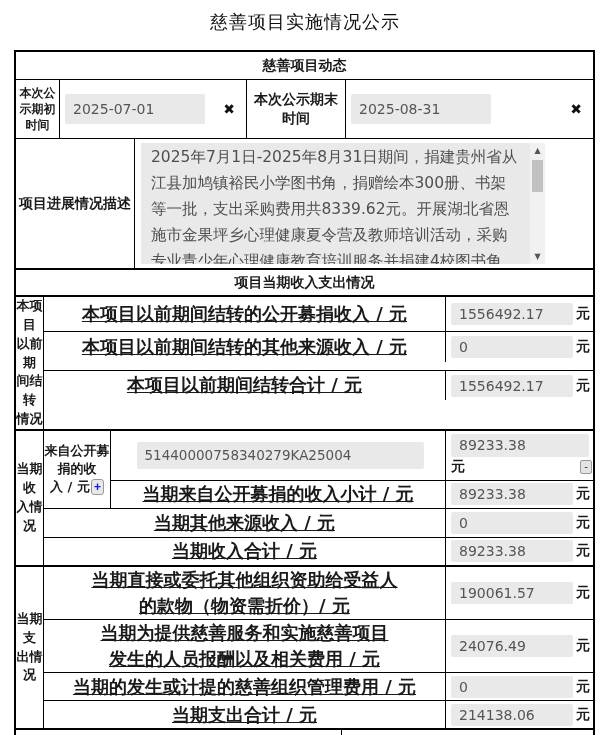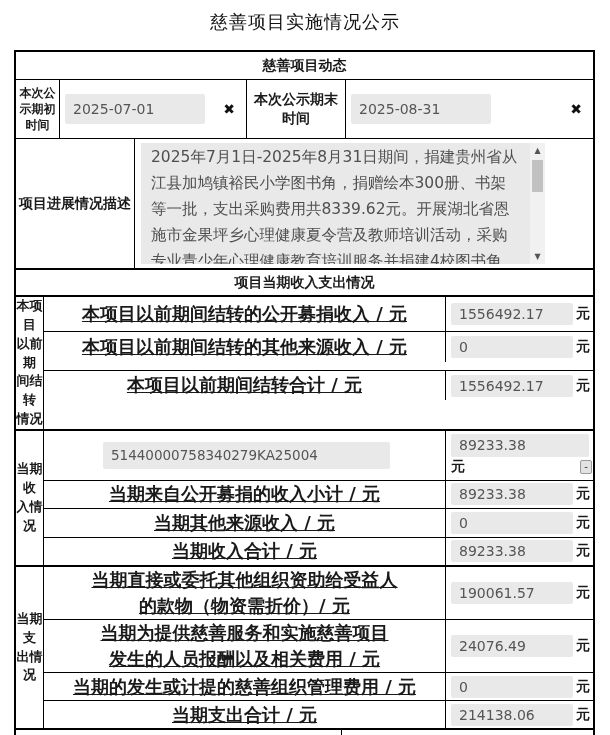--- a/index.html
+++ b/index.html
@@ -185,20 +185,25 @@
         </div>
       </div>
     </div>
   </div>
 
   <div class="section bt2">
     <div class="vlabel">当期收
 入情况</div>
     <div class="sec-body">
       <div class="frow">
+        <div class="sublabel-cell">
+          <span>来自公开募
+捐的收
+入 / 元</span><button class="plus-btn">+</button>
+        </div>
         <div class="income-right">
           <div class="irow-a">
             <div class="recno-cell">
               <div class="gray-input recno-input">51440000758340279KA25004</div>
             </div>
             <div class="fvalue-a">
               <div class="gray-input val-input">89233.38</div>
               <div class="unit-row">
                 <span class="unit">元</span>
                 <button class="minus-btn">-</button>

